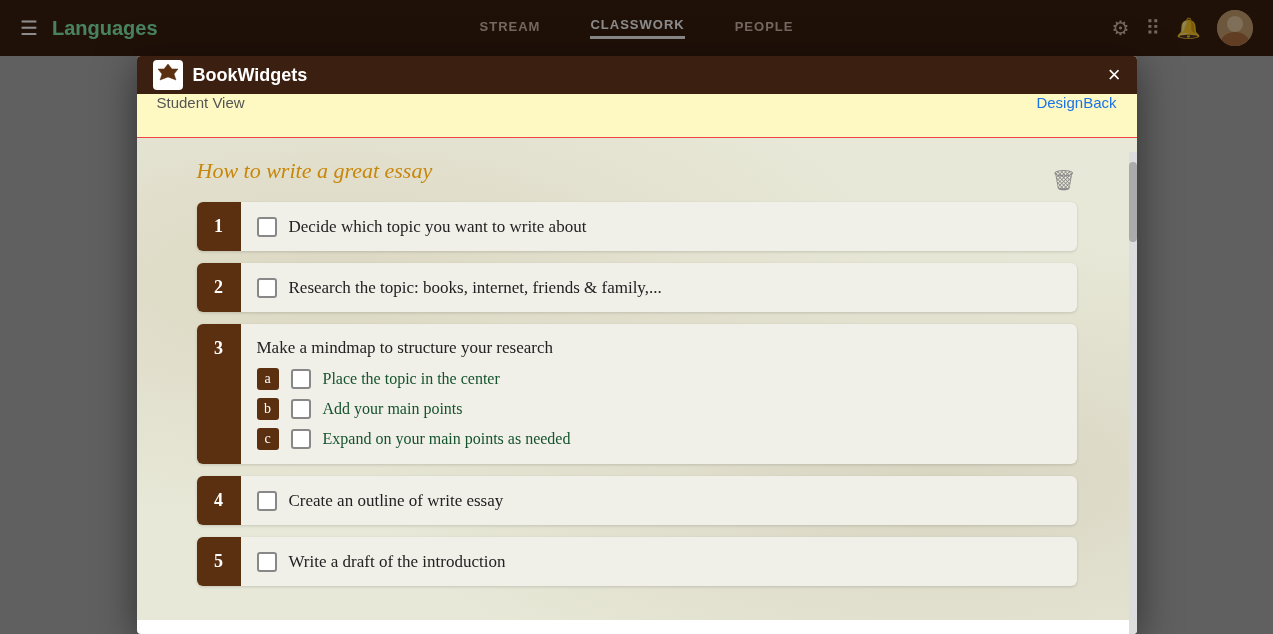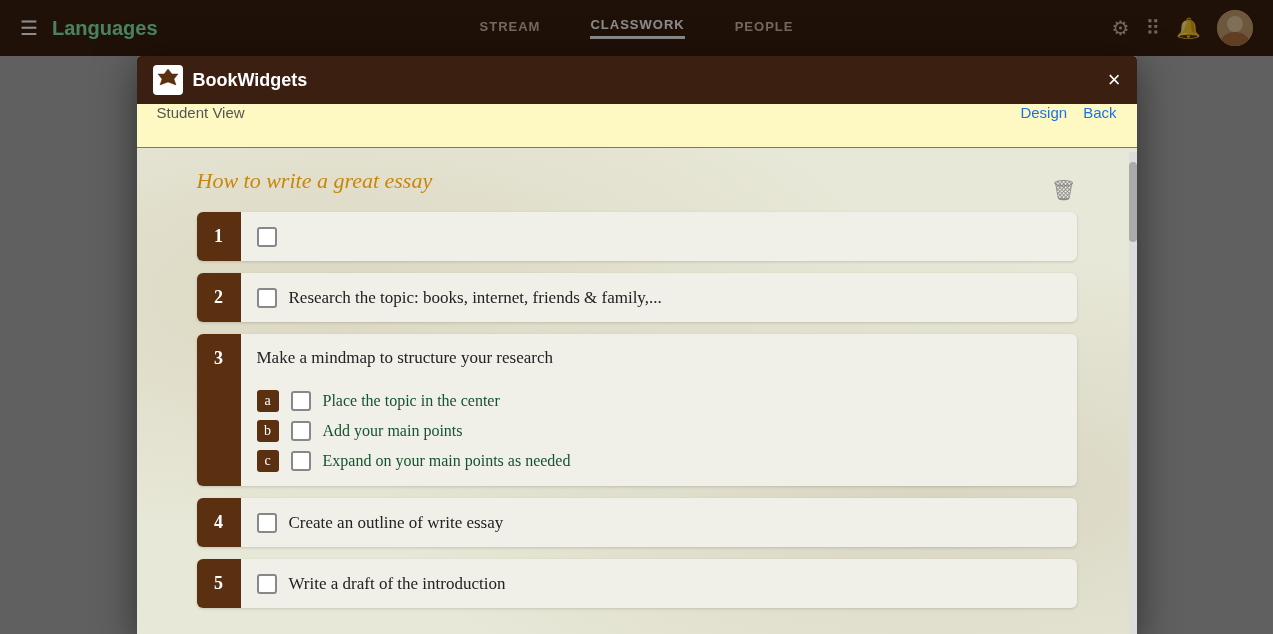--- a/index.html
+++ b/index.html
@@ -99,21 +99,21 @@
       min-height: 578px;
       border-radius: 4px;
       overflow: hidden;
       position: relative;
       box-shadow: 0 8px 40px rgba(0,0,0,0.5);
     }
 
     
     .modal-header {
       background: #3b1f10;
-      height: 48px;
+      height: 38px;
       display: flex;
       align-items: center;
       padding: 0 16px;
       justify-content: space-between;
     }
     .modal-header-left {
       display: flex;
       align-items: center;
       gap: 10px;
     }
@@ -153,21 +153,20 @@
       border-bottom: 1px solid #ef4444;
     }
     .modal-subheader-title {
       color: #555;
       font-size: 15px;
       font-family: sans-serif;
       font-weight: normal;
     }
     .modal-subheader-actions {
       display: flex;
-      gap: 16px;
       margin-left: 48px;
     }
     .modal-action-btn {
       color: #1a73e8;
       font-size: 15px;
       font-family: sans-serif;
       cursor: pointer;
       background: none;
       border: none;
     }
@@ -275,21 +274,21 @@
       padding: 14px 12px;
     }
     .nested-content {
       flex: 1;
       padding: 14px 16px;
     }
     .nested-main-text {
       font-size: 17px;
       color: #222;
       font-family: 'Georgia', serif;
-      margin-bottom: 22px;
+      margin-bottom: 10px;
     }
     .sub-items {
       display: flex;
       flex-direction: column;
       gap: 8px;
     }
     .sub-item {
       display: flex;
       align-items: center;
       gap: 12px;
@@ -388,20 +387,21 @@
         <div class="content-title">
           <span>How to write a great essay</span>
         </div>
         <span class="trash-icon">🗑</span>
       </div>
 
       <div class="checklist-item">
         <div class="item-number">1</div>
         <div class="item-content">
           <div class="checkbox"></div>
+          <span class="item-text">Decide which topic you want to write about</span>
         </div>
       </div>
 
       <div class="checklist-item">
         <div class="item-number">2</div>
         <div class="item-content">
           <div class="checkbox"></div>
           <span class="item-text">Research the topic: books, internet, friends &amp; family,...</span>
         </div>
       </div>

